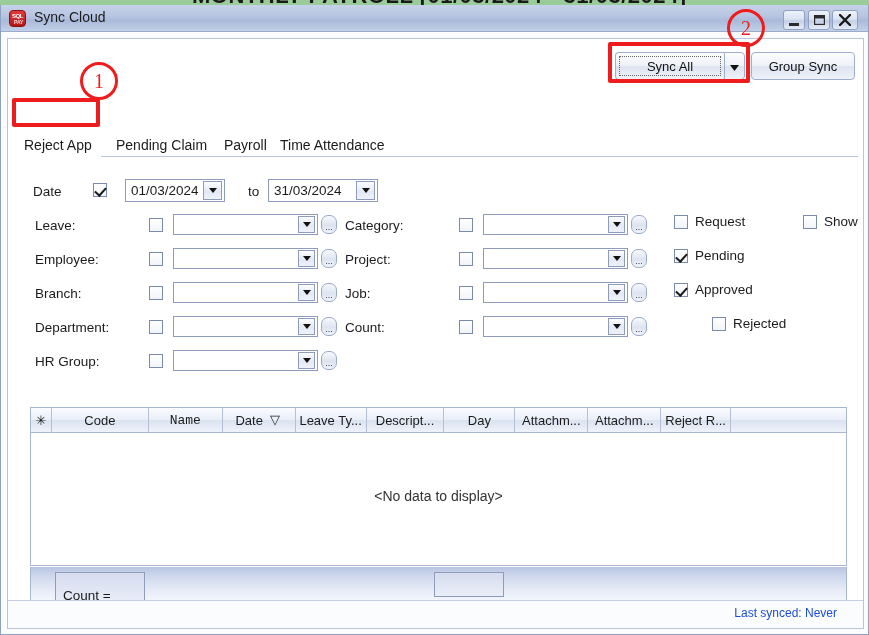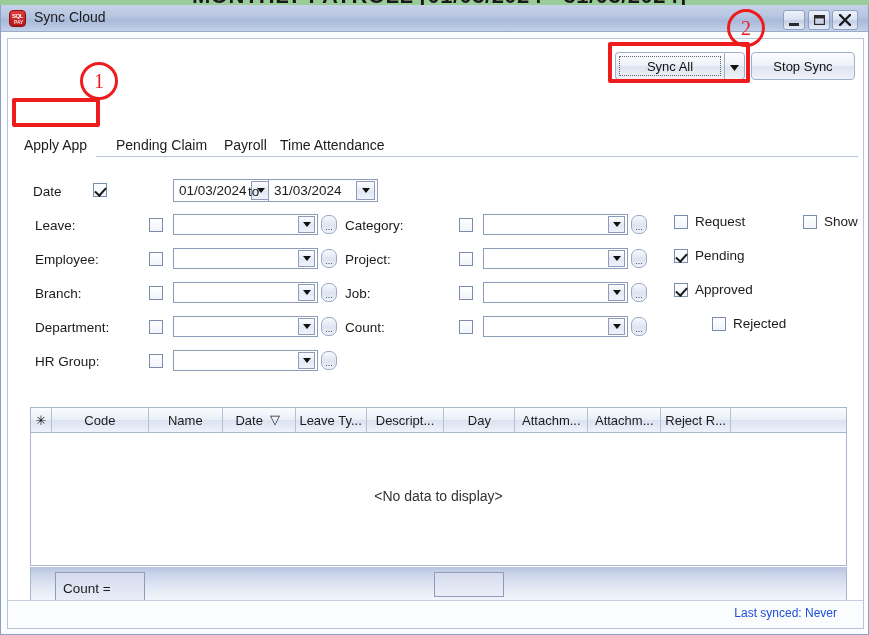--- a/index.html
+++ b/index.html
@@ -303,21 +303,21 @@
     width: 817px; height: 34px;
     border: 1px solid #a9b6d0;
     border-top: none;
     background: linear-gradient(to bottom, #b7c4e0 0%, #cdd7ec 25%, #e6ebf6 70%, #f2f5fb 100%);
   }
   #count-box {
     position: absolute; left: 24px; top: 5px;
     width: 90px; height: 32px;
     border: 1px solid #8e9cba;
     background: linear-gradient(to bottom, #d6dcee, #eaeef8);
-    display:flex; align-items:center; padding-left: 7px;
+    display:flex; align-items:flex-end; padding-left: 7px;
     font-size: 13.5px; color: #1b1b1b;
   }
   #count-box2 {
     position: absolute; left: 403px; top: 5px;
     width: 70px; height: 25px;
     border: 1px solid #8e9cba;
     background: linear-gradient(to bottom, #d6dcee, #eaeef8);
   }
 
   
@@ -399,44 +399,44 @@
         </div>
         <div class="tb-arrow">
           <span>
             <svg width="9" height="6" viewBox="0 0 9 6">
                 <polygon points="0,0 9,0 4.5,6" fill="#111"></polygon>
               </svg>
           </span>
         </div>
       </div>
       <div id="stop-sync-btn">
-        <span>Stop Sync</span>
+        <span>Group Sync</span>
       </div>
     </div>
 
     <div id="tabstrip">
       <div class="tab active" style="left:0px;">
-          <span>Apply App</span>
+          <span>Reject App</span>
         </div>
       <div class="tab" style="left:92px;justify-content:center;">
           <span>Pending Claim</span>
         </div>
       <div class="tab" style="left:200px;">
           <span>Payroll</span>
         </div>
       <div class="tab" style="left:256px;">
           <span>Time Attendance</span>
         </div>
     </div>
 
     <div id="filters">
 
       <div class="flabel" style="left:25px; top:20px;">Date</div>
       <div class="cbx checked" style="left:85px; top:19px;"></div>
-      <div class="dtbox" style="left:117px; top:15px; width:100px;margin-left:48px;">
+      <div class="dtbox" style="left:117px; top:15px; width:100px;">
         <span class="val">01/03/2024</span>
         <span class="arw">
             <i></i>
           </span>
       </div>
       <div class="flabel" style="left:240px; top:20px;">to</div>
       <div class="dtbox" style="left:260px; top:15px; width:110px;">
         <span class="val">31/03/2024</span>
         <span class="arw">
             <i></i>
@@ -579,21 +579,21 @@
     </div>
 
     <div id="grid">
       <div id="grid-head">
         <div class="gh indicator">
           <span>✳</span>
         </div>
         <div class="gh" style="width:97px;">
             <span>Code</span>
           </div>
-        <div class="gh" style="width:74px;">
+        <div class="gh" style="width:74px;font-family:Liberation Mono, monospace;">
             <span>Name</span>
           </div>
         <div class="gh" style="width:73px;">
             <span>Date</span>
             <span class="sortarrow"></span>
           </div>
         <div class="gh" style="width:71px;">
             <span>Leave Ty...</span>
           </div>
         <div class="gh" style="width:78px;">

